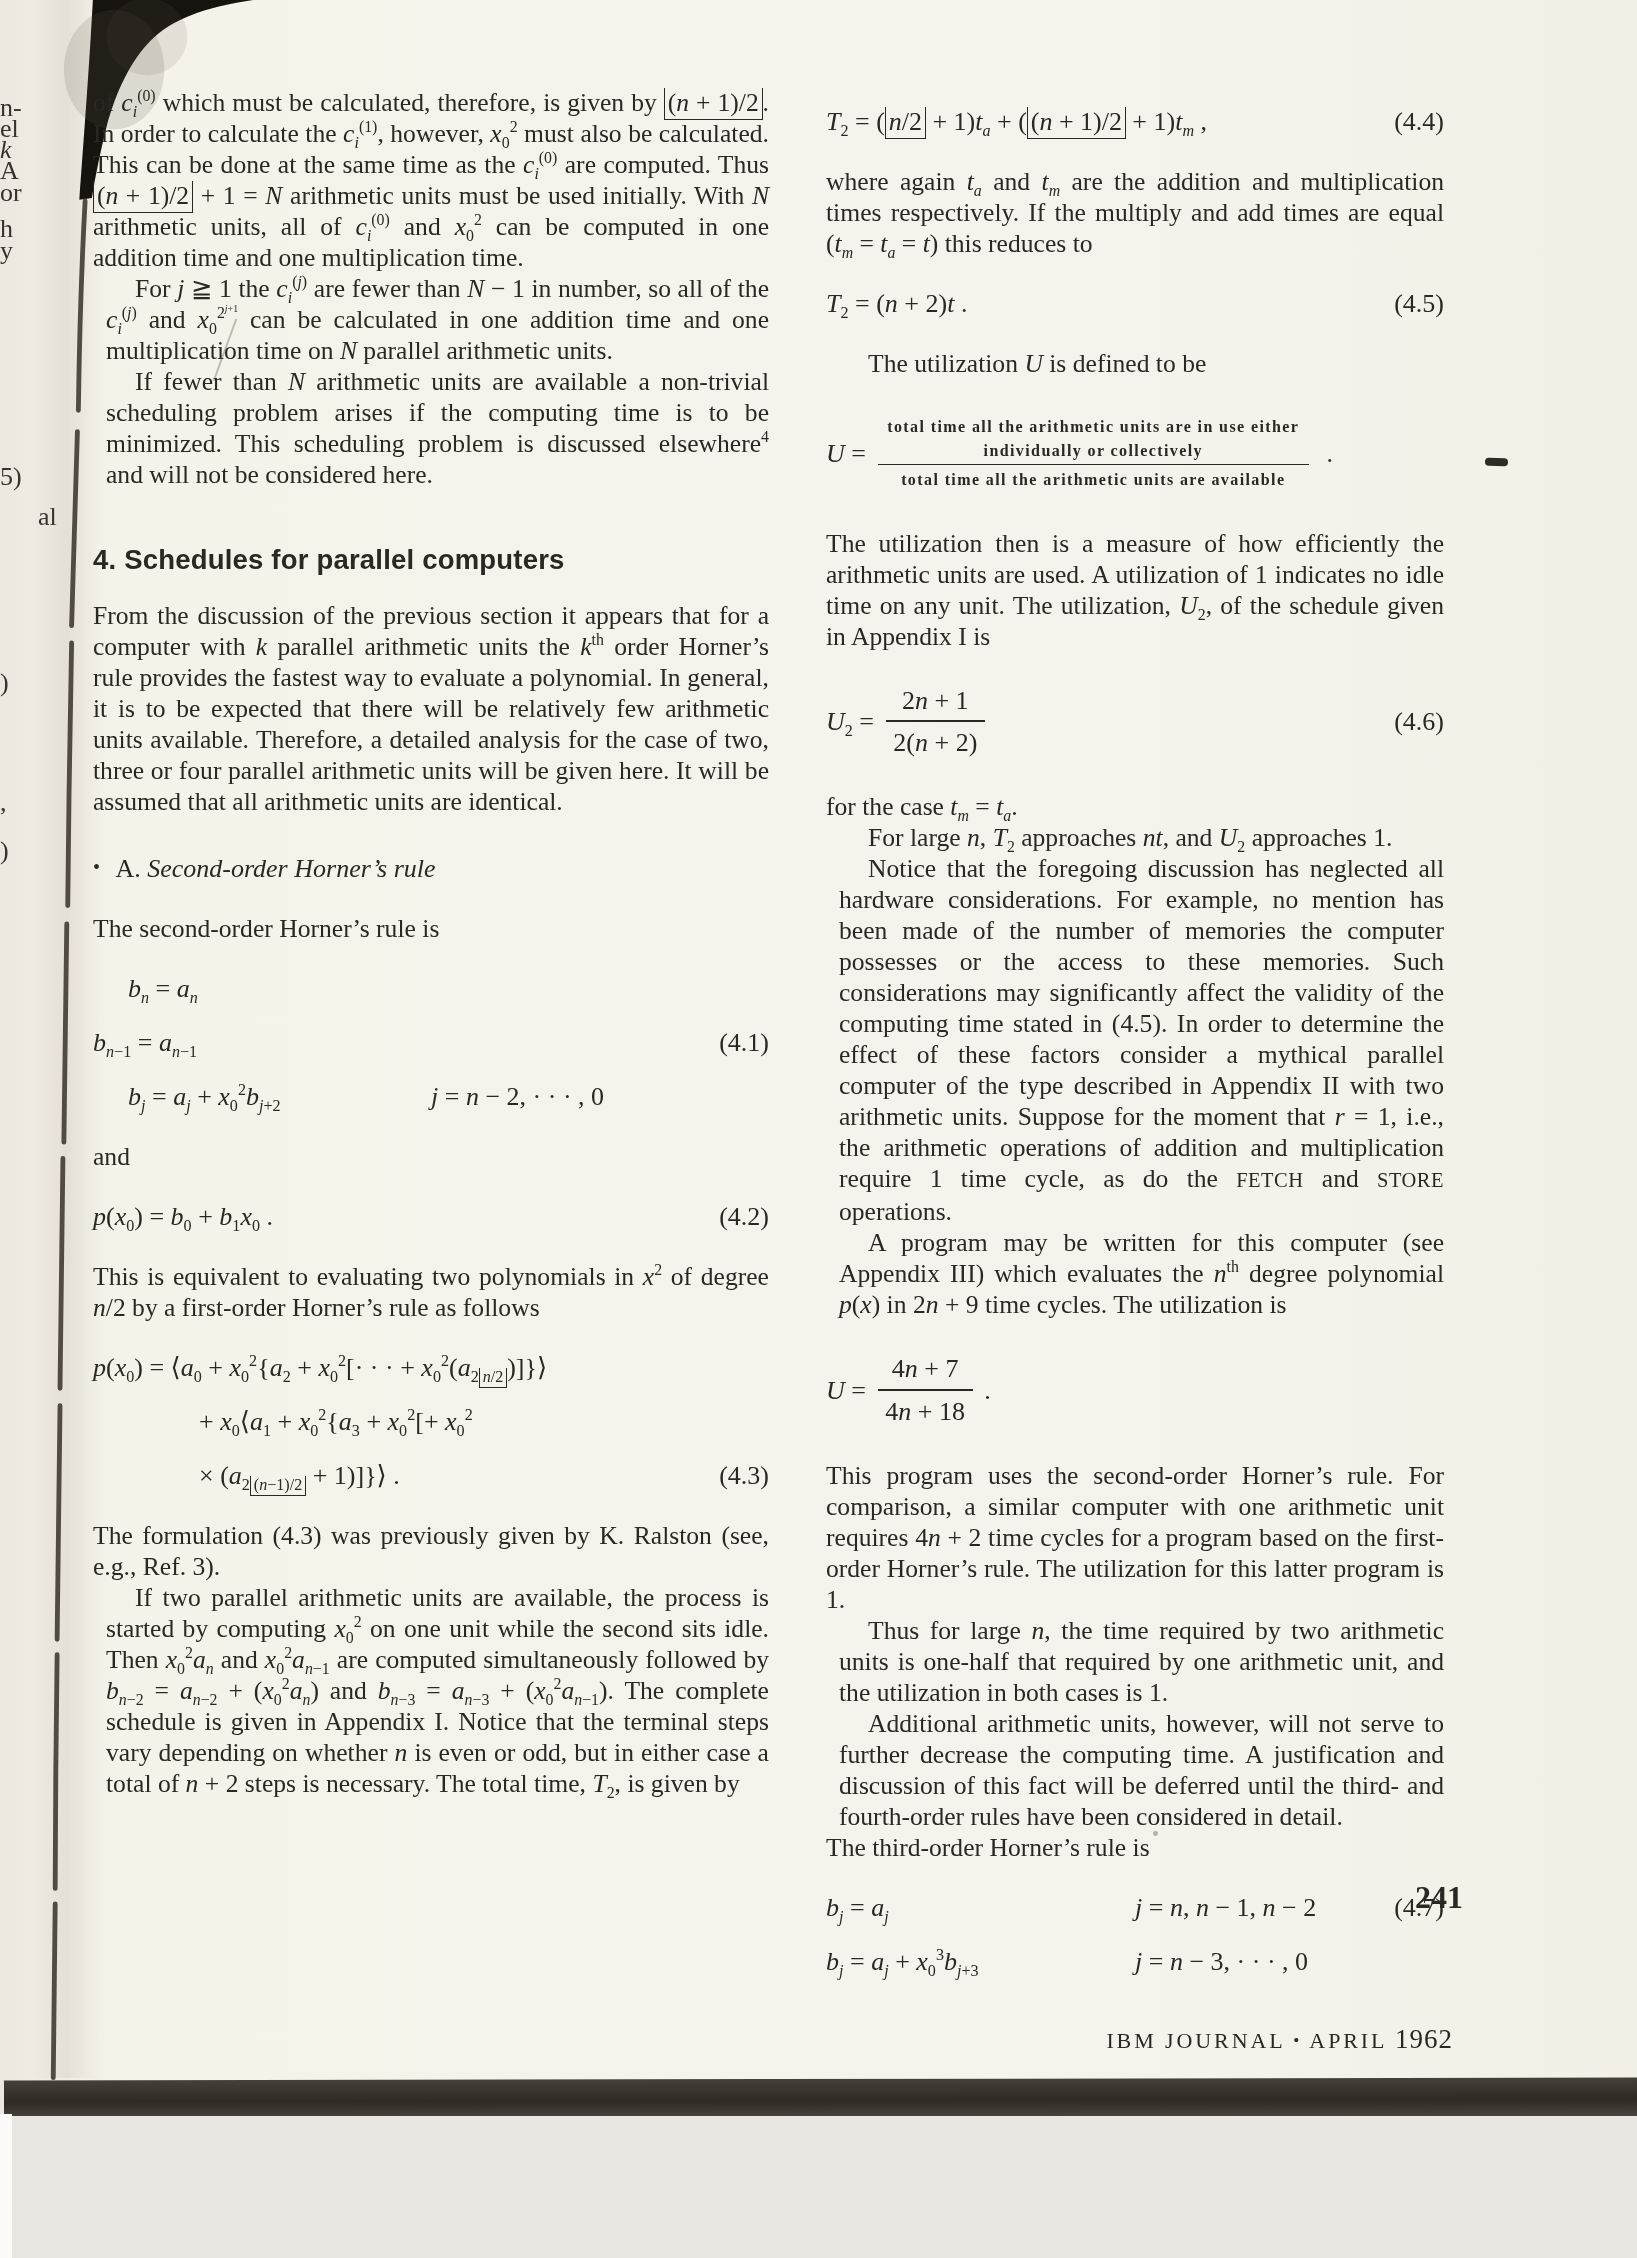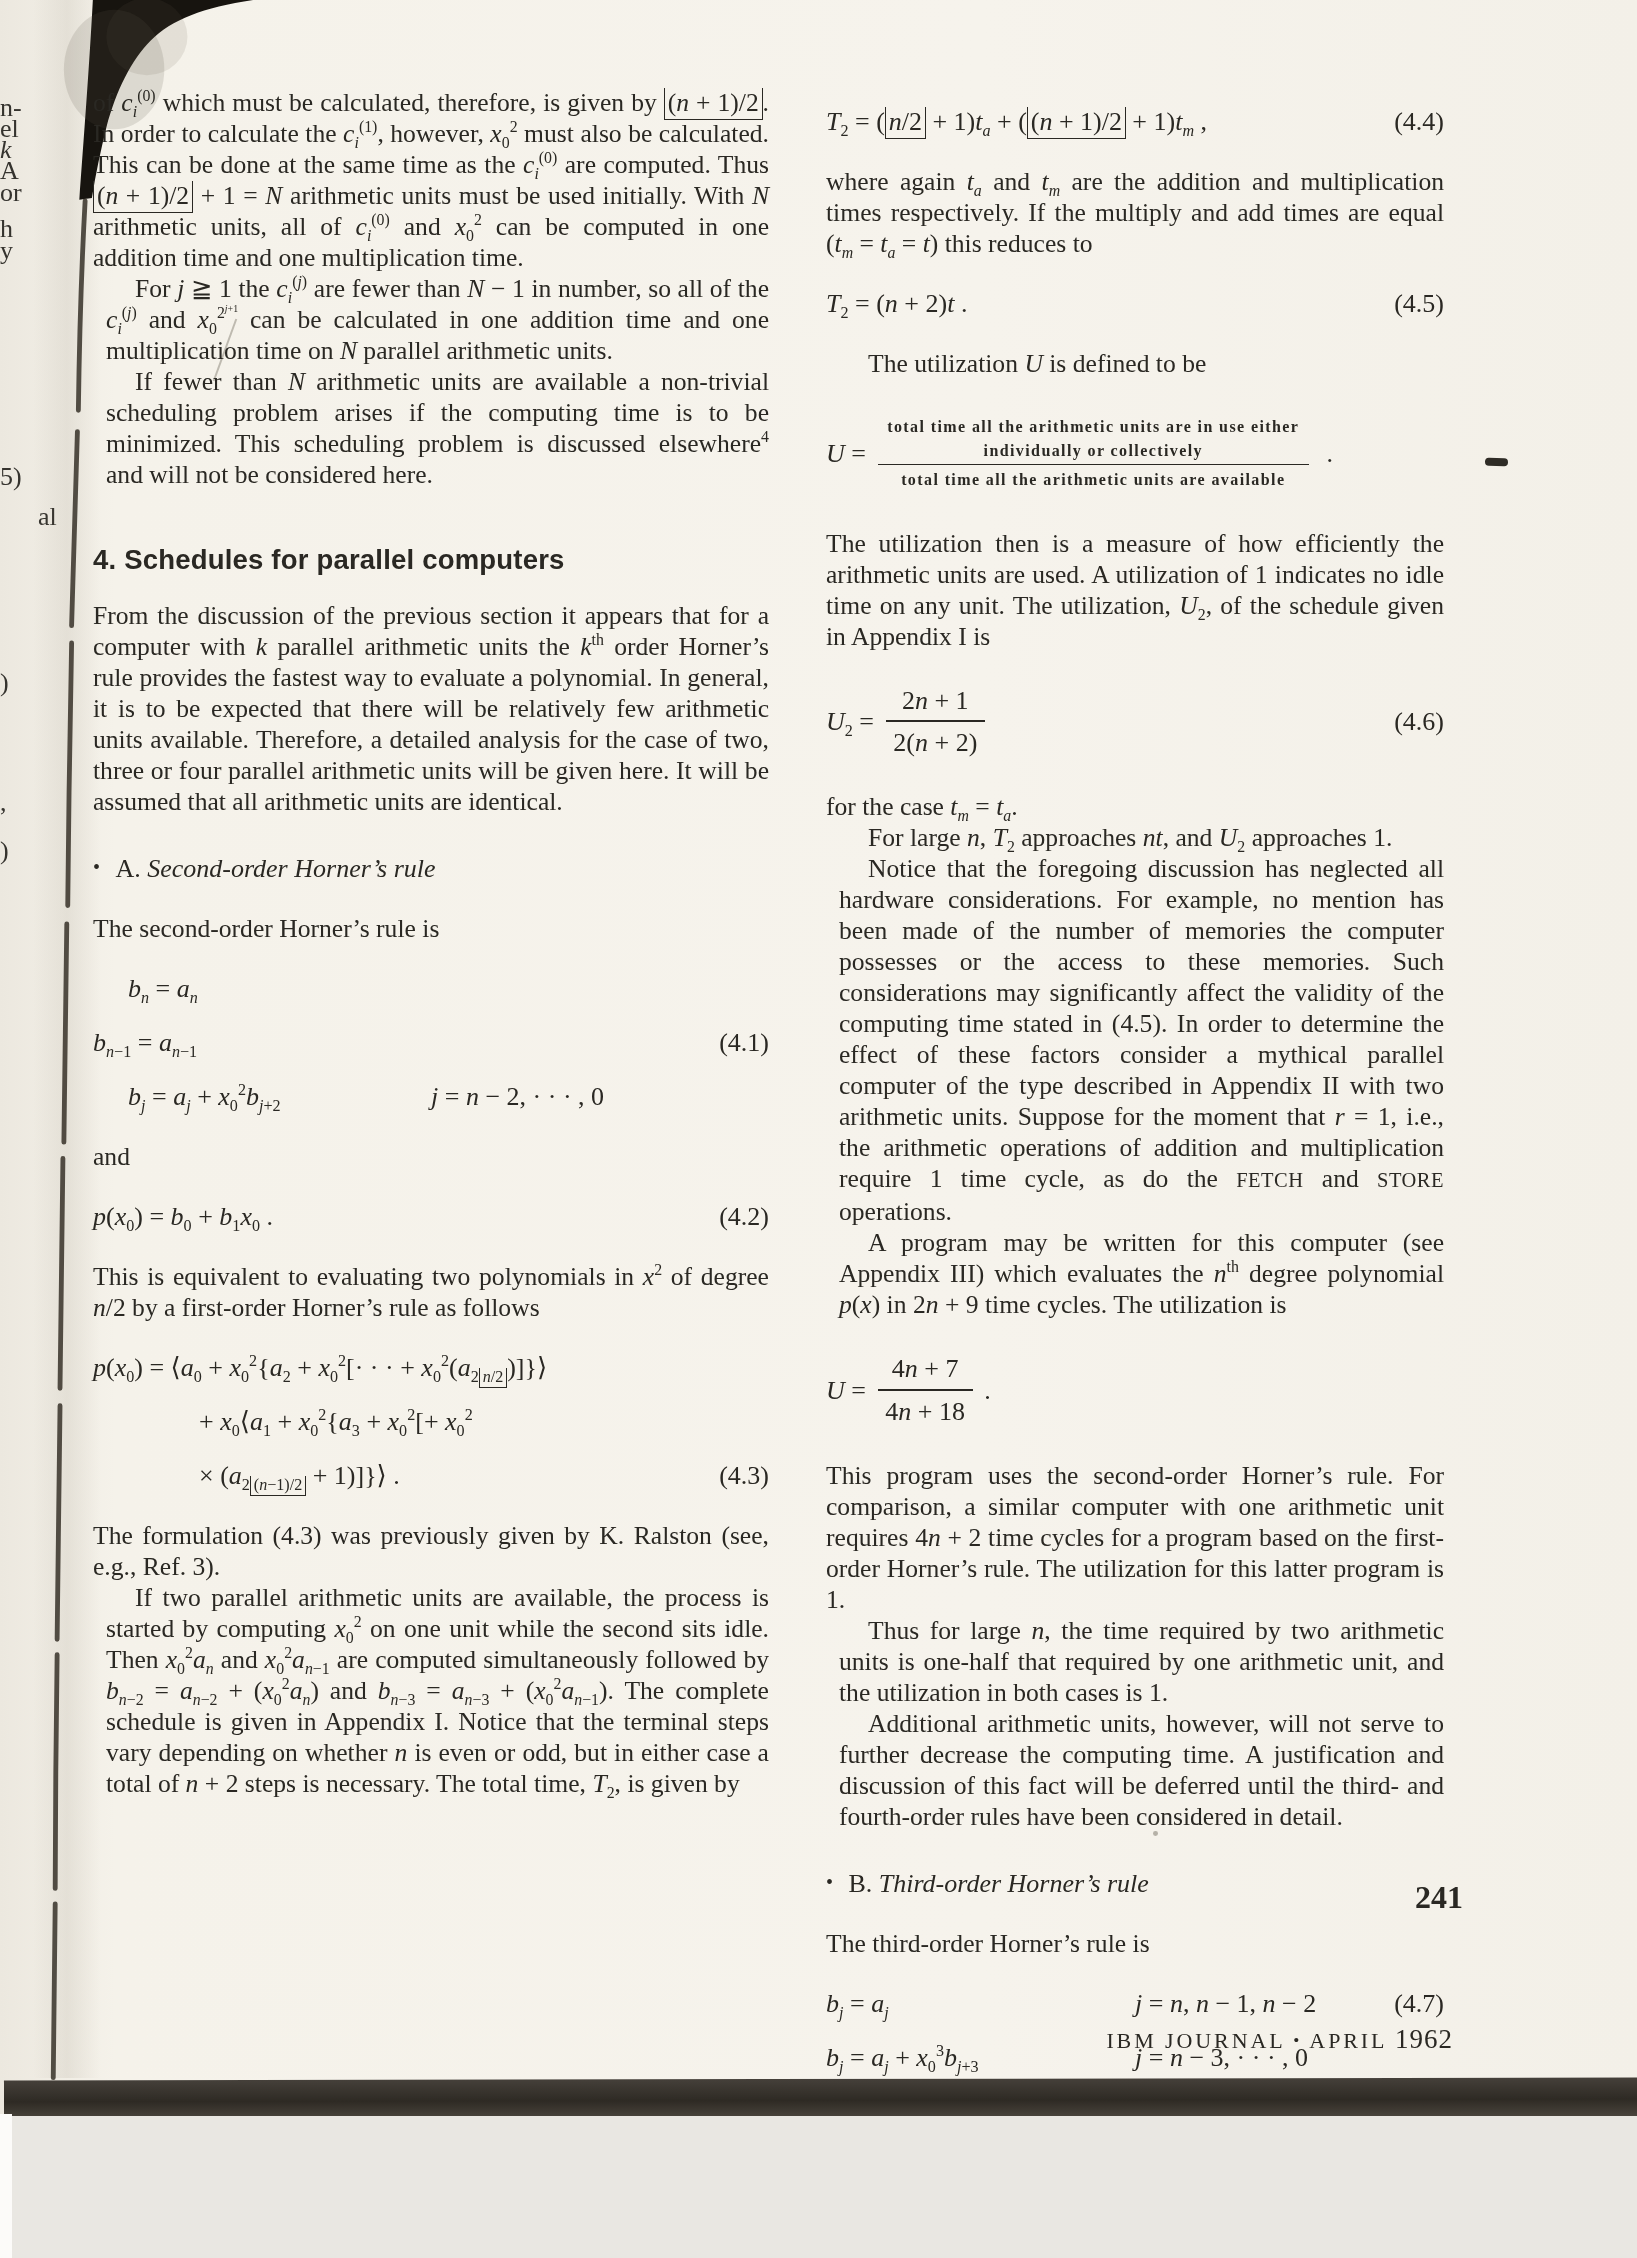--- a/index.html
+++ b/index.html
@@ -184,23 +184,20 @@
         <span class="fnum">4<i>n</i> + 7</span>
         <span class="fden">4<i>n</i> + 18</span>
       </span>
       <span class="period">.</span>
     </div>
 
     <p>This program uses the second-order Horner’s rule. For comparison, a similar computer with one arithmetic unit requires 4<i>n</i> + 2 time cycles for a program based on the first-order Horner’s rule. The utilization for this latter program is 1.</p>
     <p class="ind">Thus for large <i>n</i>, the time required by two arithmetic units is one-half that required by one arithmetic unit, and the utilization in both cases is 1.</p>
     <p class="ind">Additional arithmetic units, however, will not serve to further decrease the computing time. A justification and discussion of this fact will be deferred until the third- and fourth-order rules have been considered in detail.</p>
 
-    <div class="subsec">
-      <span class="bullet">•</span><span>B. <i>Third-order Horner’s rule</i></span>
-    </div>
 
     <p>The third-order Horner’s rule is</p>
 
     <div class="eq">
       <div class="eq-row"><span class="expr"><i>b</i><sub><i>j</i></sub> = <i>a</i><sub><i>j</i></sub></span><span class="cond"><i>j</i> = <i>n</i>, <i>n</i> − 1, <i>n</i> − 2</span><span class="eqnum">(4.7)</span></div>
       <div class="eq-row"><span class="expr"><i>b</i><sub><i>j</i></sub> = <i>a</i><sub><i>j</i></sub> + <i>x</i><sub>0</sub><sup>3</sup><i>b</i><sub><i>j</i>+3</sub></span><span class="cond"><i>j</i> = <i>n</i> − 3, · · · , 0</span></div>
     </div>
   </div>
 
   <div class="pagenum">241</div>

